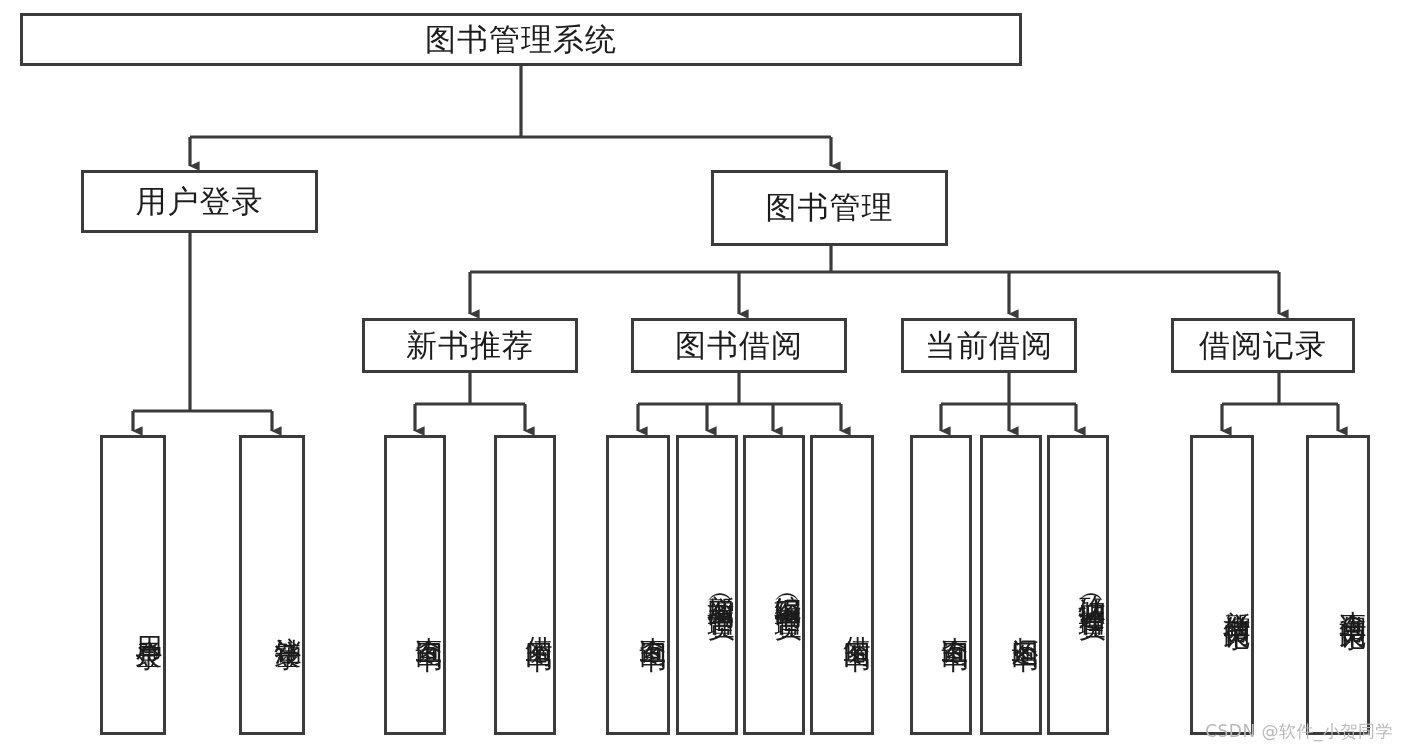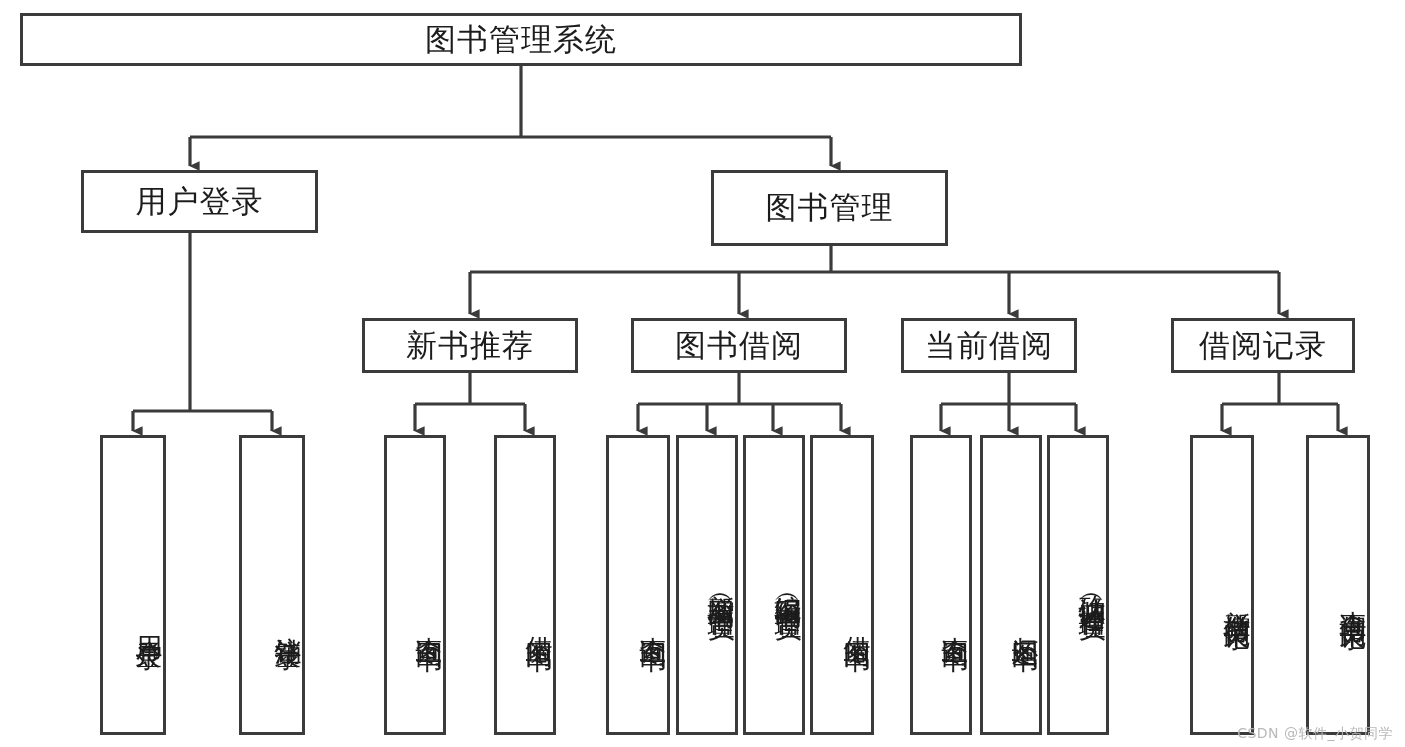--- a/index.html
+++ b/index.html
@@ -53,21 +53,21 @@
     white-space: pre;
     display: block;
   }
   .node-box.vert .node-label {
     text-align: center;
   }
   #watermark {
     position: absolute;
     right: 12px;
     bottom: 4px;
-    font-size: 14px;
+    font-size: 17px;
     color: #b9b9b9;
     letter-spacing: 0.5px;
     white-space: nowrap;
     pointer-events: none;
   }
 </style>
 </head>
 <body>
 
 <div id="diagram-root">

